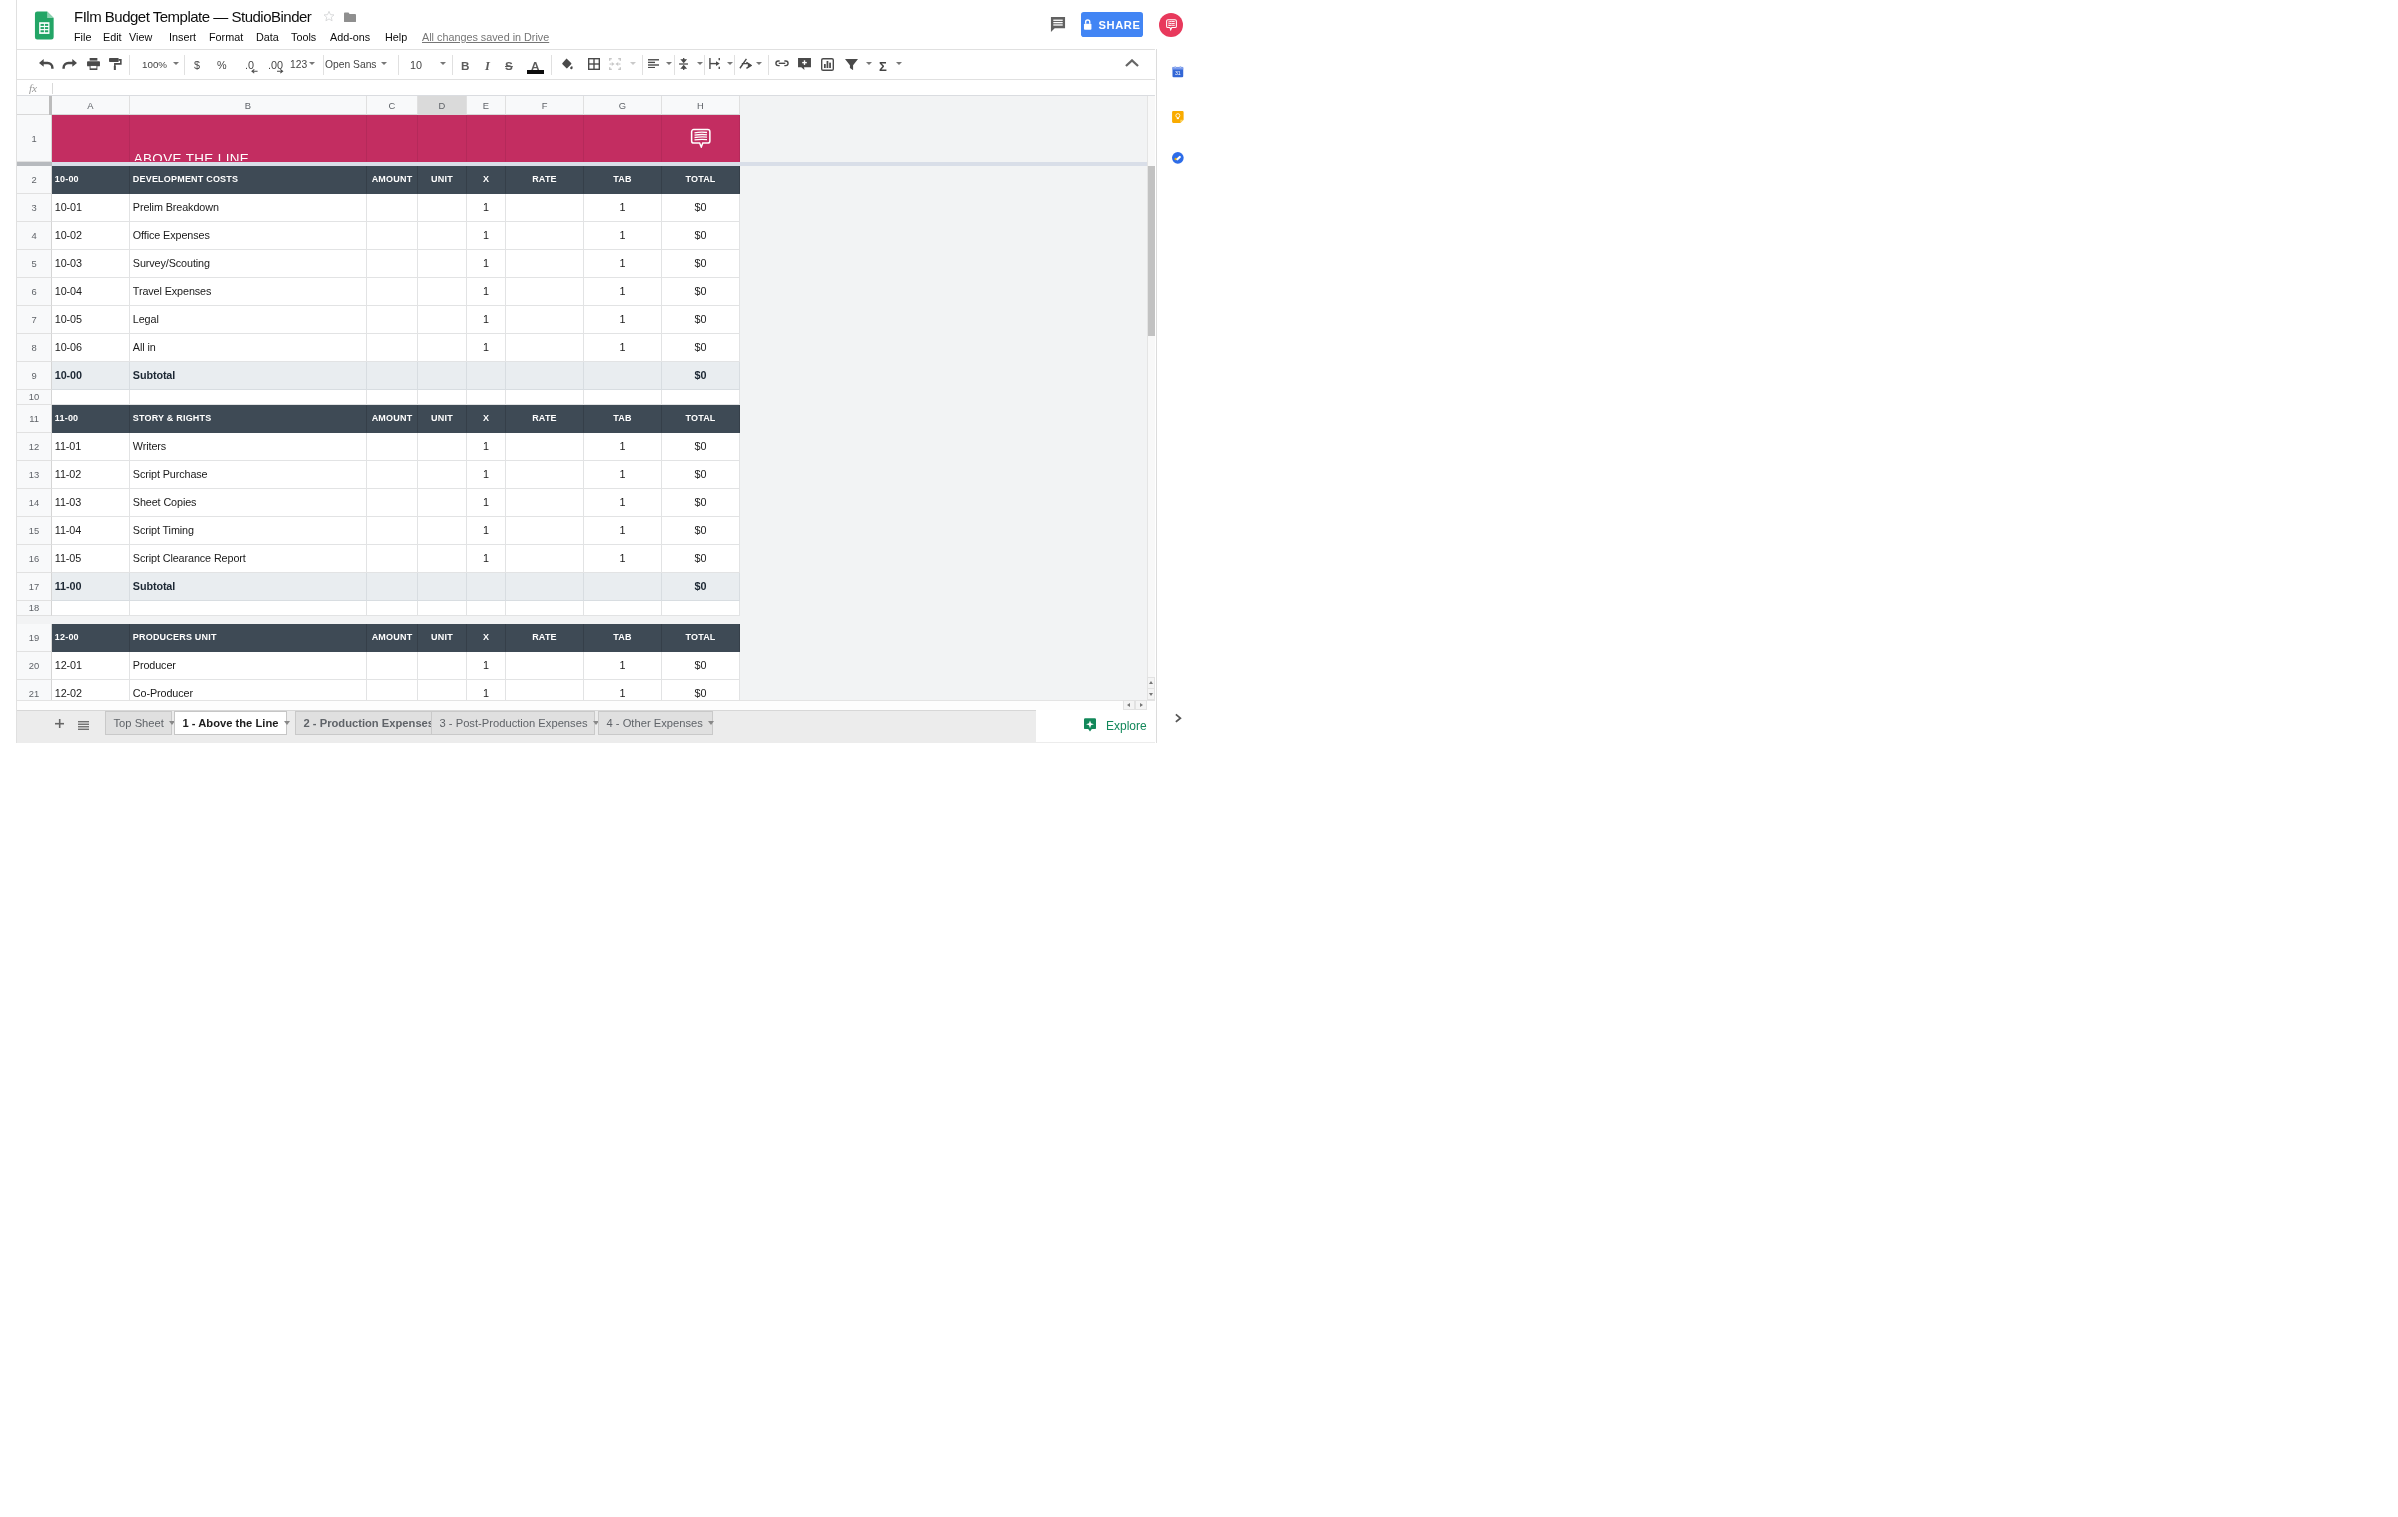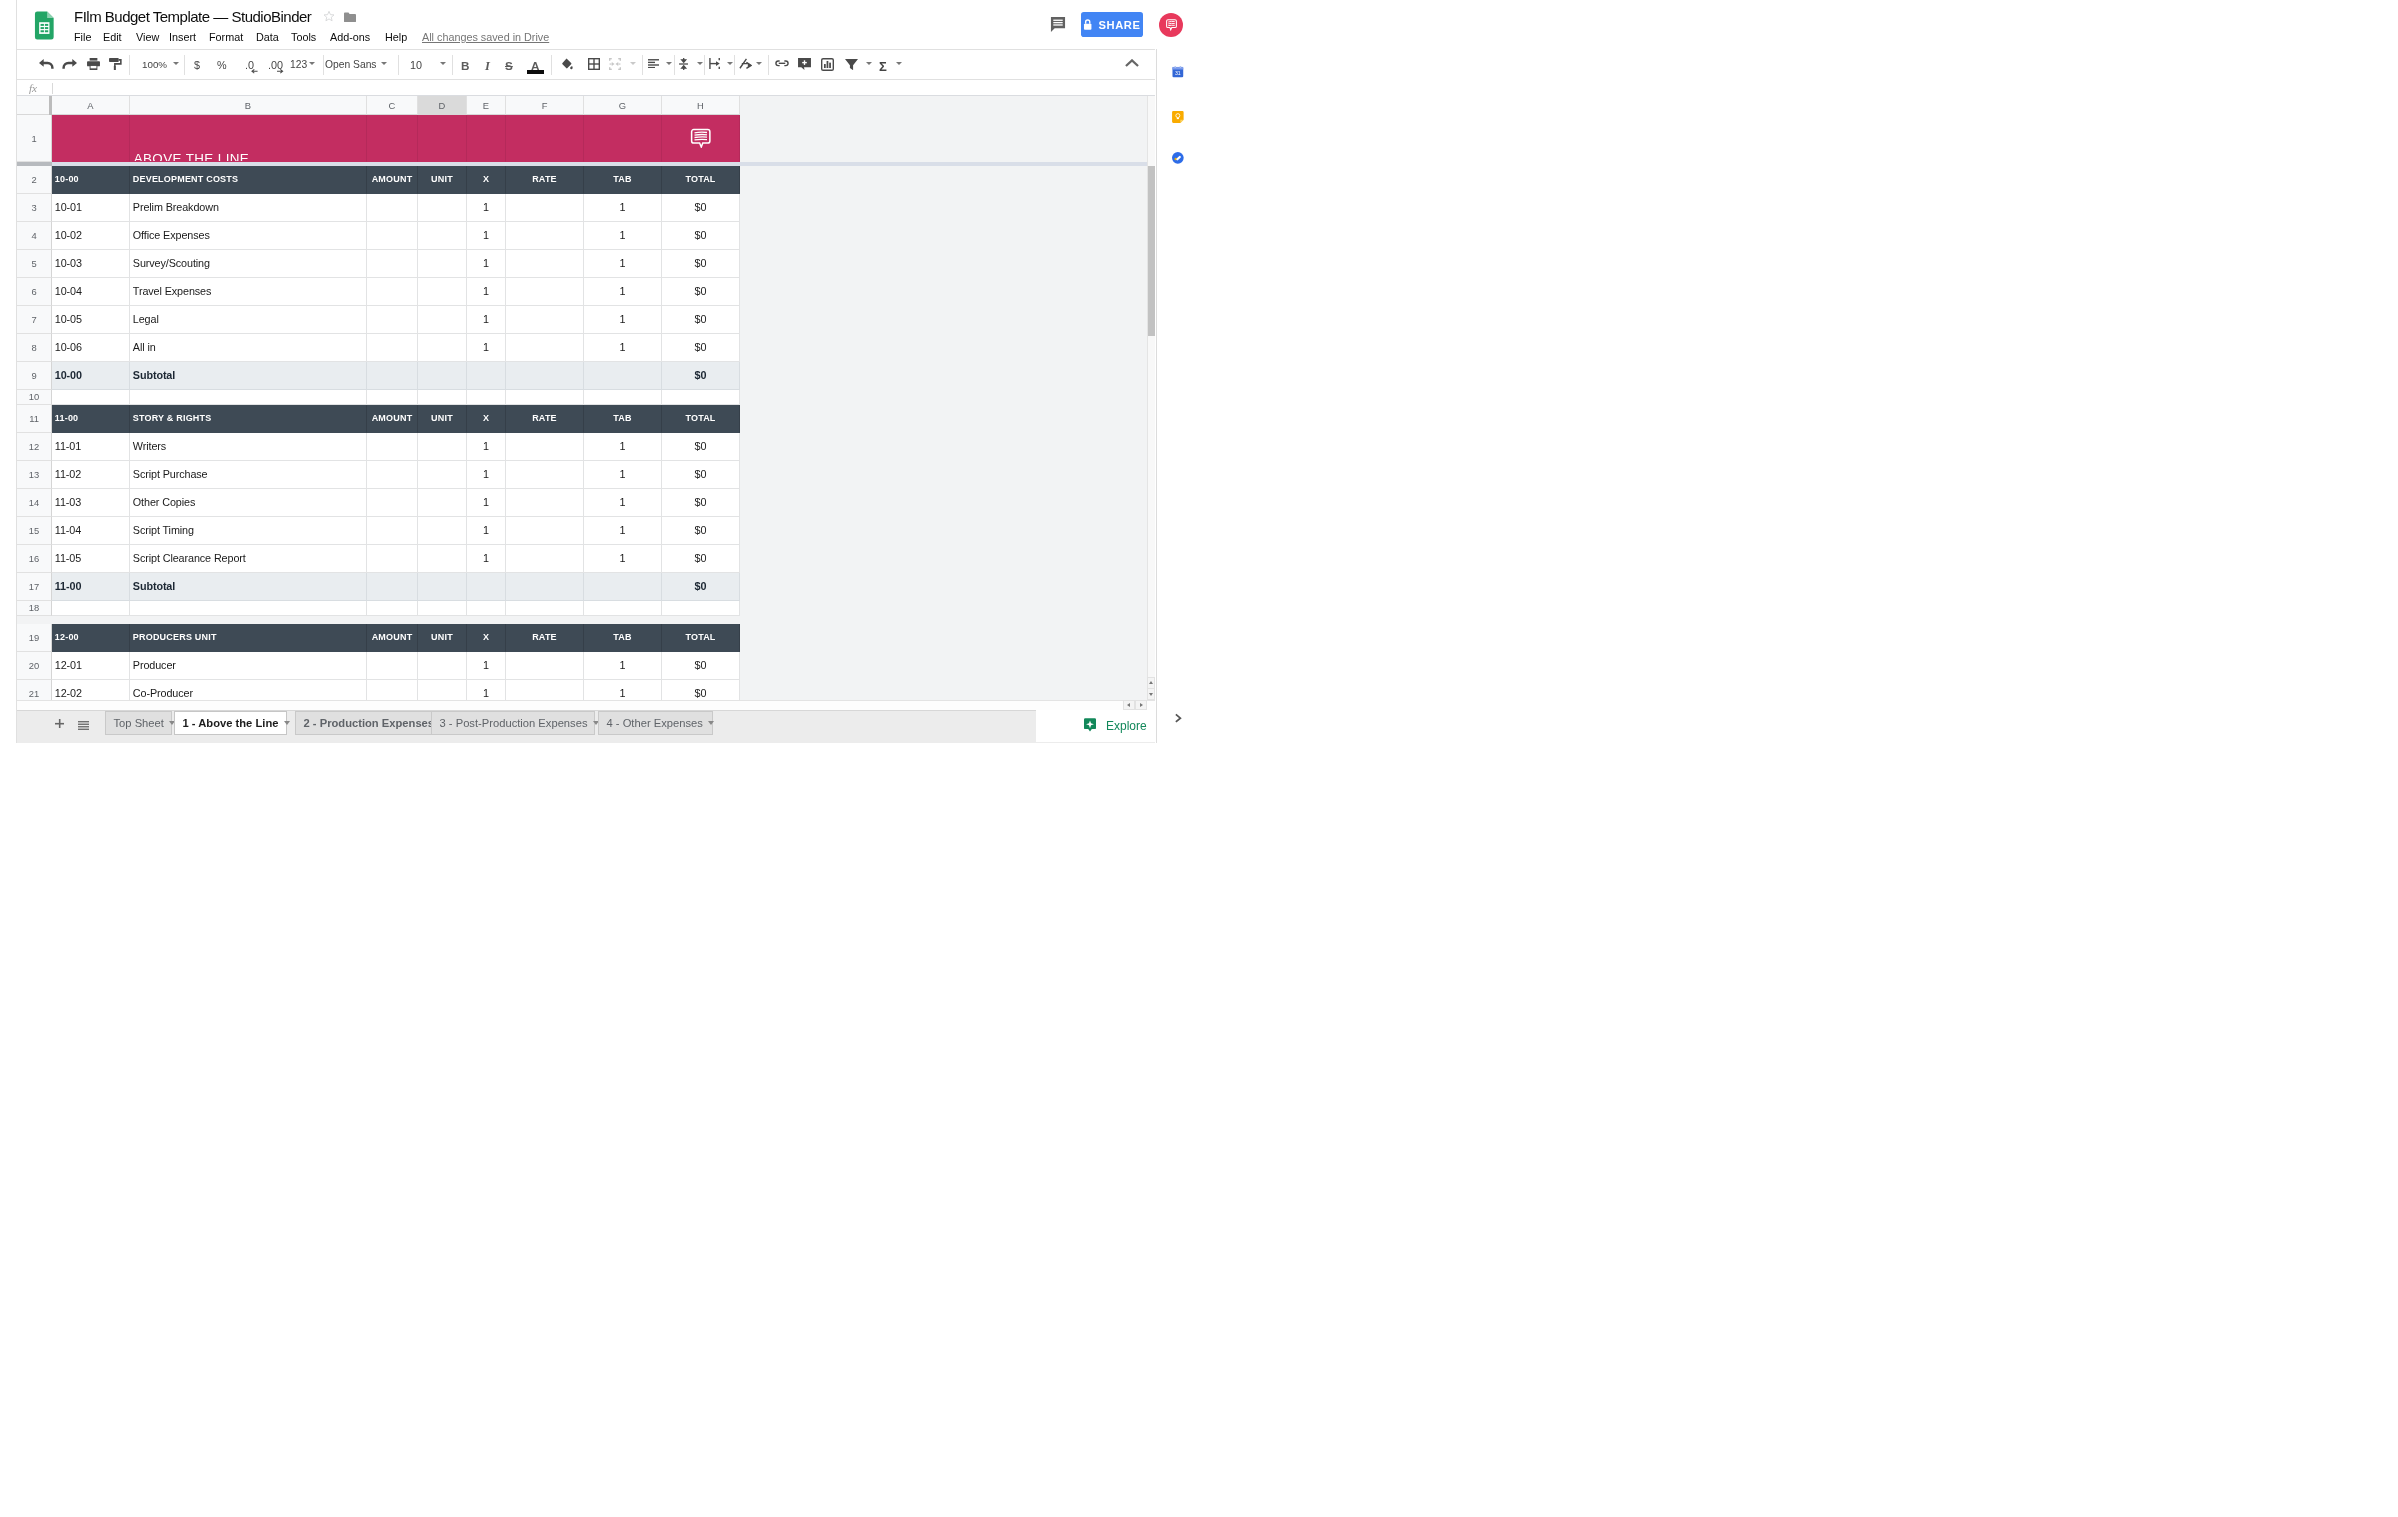--- a/index.html
+++ b/index.html
@@ -89,21 +89,21 @@
       </svg>
   </div>
   <div id="folder" class="abs">
     <svg width="12" height="10.8" viewBox="0 0 20 16">
         <path d="M0 1.5 a1.5 1.5 0 0 1 1.5-1.5 h6 l1.8 2.3 H18.5 a1.5 1.5 0 0 1 1.5 1.5 V14.5 a1.5 1.5 0 0 1-1.5 1.5 H1.5 A1.5 1.5 0 0 1 0 14.5 Z" fill="#8f8f8f"></path>
       </svg>
   </div>
   <div id="menurow" class="abs" style="left:0;top:0;width:1199px;height:47px;">
     <span class="m" style="left:74px;">File</span>
     <span class="m" style="left:103px;">Edit</span>
-    <span class="m" style="left:136px;">View</span>
+    <span class="m" style="left:129px;">View</span>
     <span class="m" style="left:169px;">Insert</span>
     <span class="m" style="left:209px;">Format</span>
     <span class="m" style="left:256px;">Data</span>
     <span class="m" style="left:291px;">Tools</span>
     <span class="m" style="left:330px;">Add-ons</span>
     <span class="m" style="left:385px;">Help</span>
     <span class="m" id="saved" style="left:422px;">All changes saved in Drive</span>
   </div>
   <div id="cmticon" class="abs">
     <svg width="16" height="17" viewBox="0 0 17 18">
@@ -531,21 +531,21 @@
         <div class="c wF"></div>
         <div class="c wG cell ctr">1</div>
         <div class="c wH cell ctr">$0</div>
       </div>
       <div class="grow" style="height:28px;">
         <div class="c rh w0">14</div>
         <div class="c wA cell">
           <span class="pl">11-03</span>
         </div>
         <div class="c wB cell">
-          <span class="pl">Other Copies</span>
+          <span class="pl">Sheet Copies</span>
         </div>
         <div class="c wC"></div>
         <div class="c wD"></div>
         <div class="c wE cell ctr">1</div>
         <div class="c wF"></div>
         <div class="c wG cell ctr">1</div>
         <div class="c wH cell ctr">$0</div>
       </div>
       <div class="grow" style="height:28px;">
         <div class="c rh w0">15</div>

